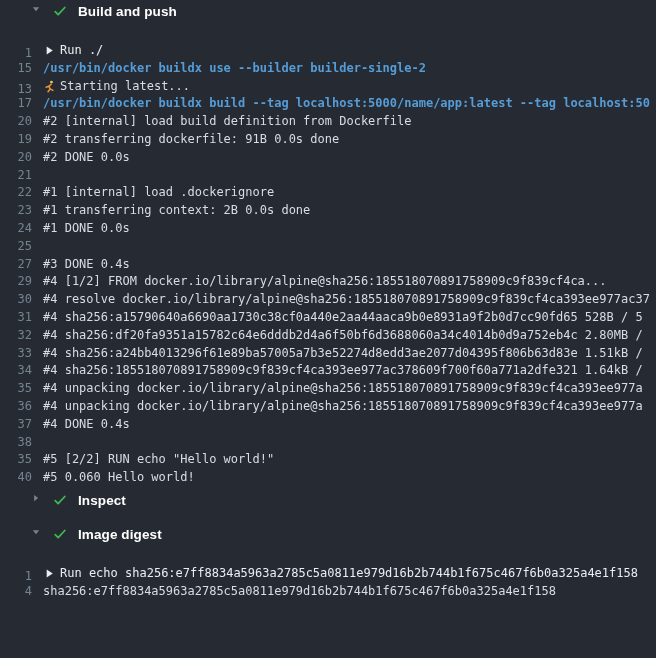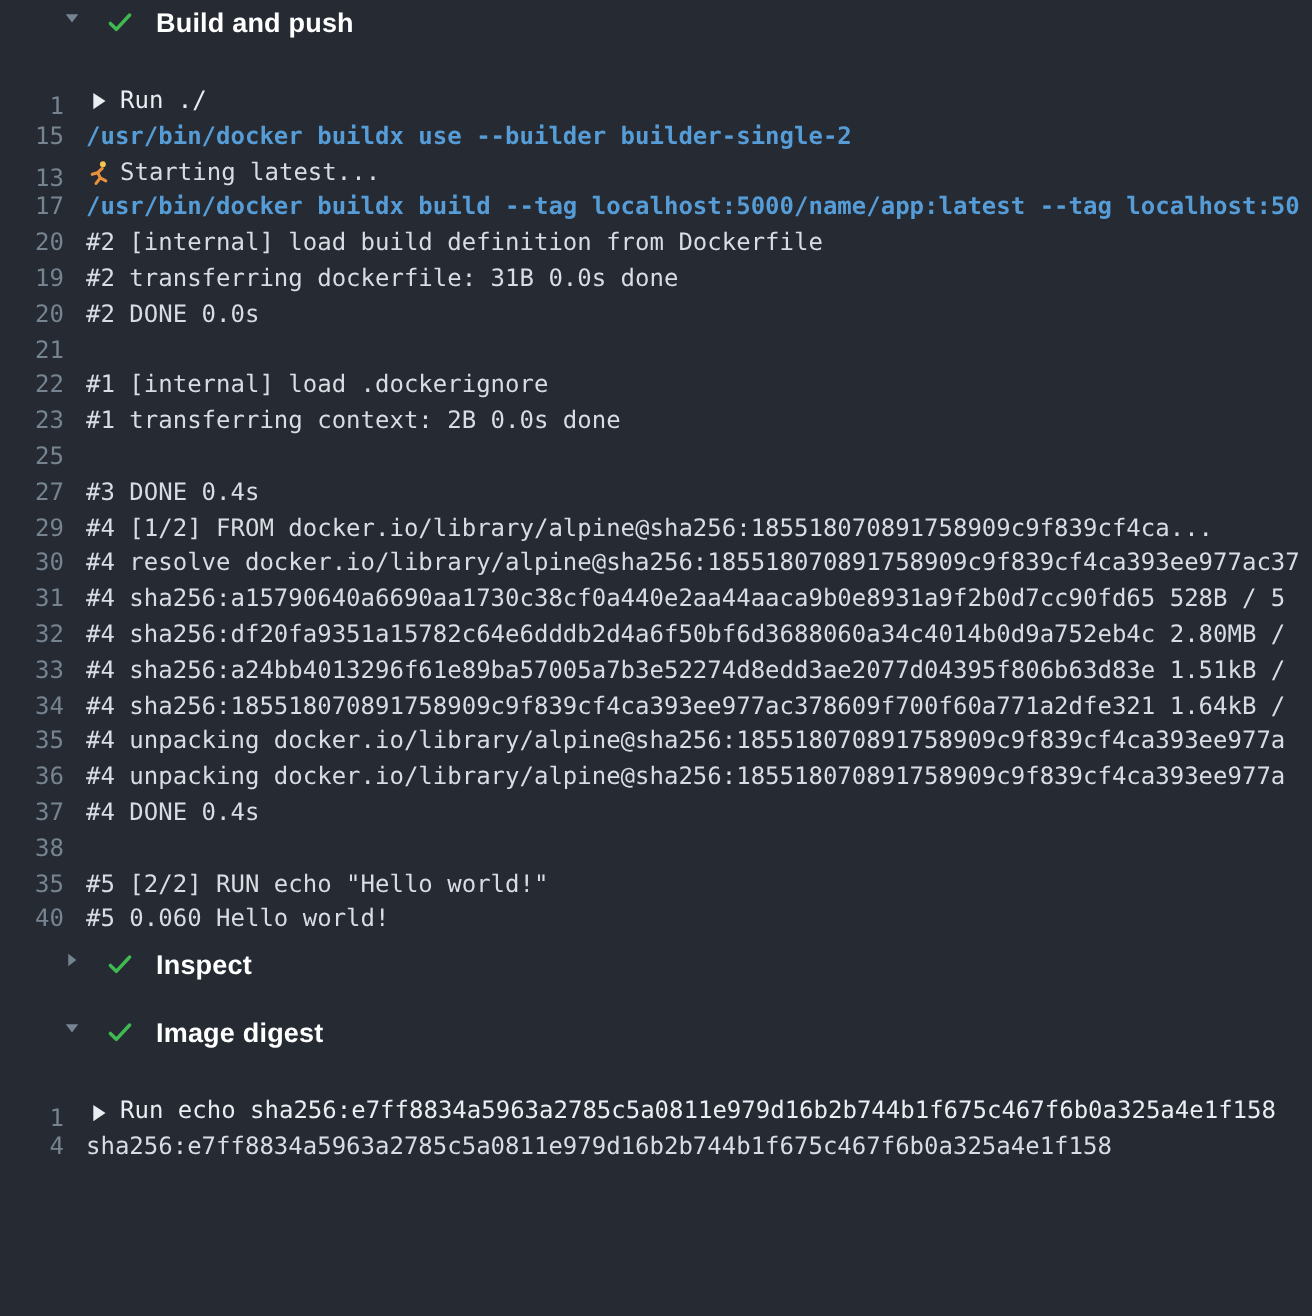--- a/index.html
+++ b/index.html
@@ -136,21 +136,21 @@
     <span class="line-content command"><span class="line-text">/usr/bin/docker buildx build --tag localhost:5000/name/app:latest --tag localhost:50</span></span>
   </div>
 
   <div class="log-line">
     <span class="line-num">20</span>
     <span class="line-content"><span class="line-text">#2 [internal] load build definition from Dockerfile</span></span>
   </div>
 
   <div class="log-line">
     <span class="line-num">19</span>
-    <span class="line-content"><span class="line-text">#2 transferring dockerfile: 31B 0.0s done</span></span>
+    <span class="line-content"><span class="line-text">#2 transferring dockerfile: 91B 0.0s done</span></span>
   </div>
 
   <div class="log-line">
     <span class="line-num">20</span>
     <span class="line-content"><span class="line-text">#2 DONE 0.0s</span></span>
   </div>
 
   <div class="log-line">
     <span class="line-num">21</span>
     <span class="line-content"><span class="line-text"></span></span>
@@ -159,20 +159,24 @@
   <div class="log-line">
     <span class="line-num">22</span>
     <span class="line-content"><span class="line-text">#1 [internal] load .dockerignore</span></span>
   </div>
 
   <div class="log-line">
     <span class="line-num">23</span>
     <span class="line-content"><span class="line-text">#1 transferring context: 2B 0.0s done</span></span>
   </div>
 
+  <div class="log-line">
+    <span class="line-num">24</span>
+    <span class="line-content"><span class="line-text">#1 DONE 0.0s</span></span>
+  </div>
 
   <div class="log-line">
     <span class="line-num">25</span>
     <span class="line-content"><span class="line-text"></span></span>
   </div>
 
 
   <div class="log-line">
     <span class="line-num">27</span>
     <span class="line-content"><span class="line-text">#3 DONE 0.4s</span></span>

